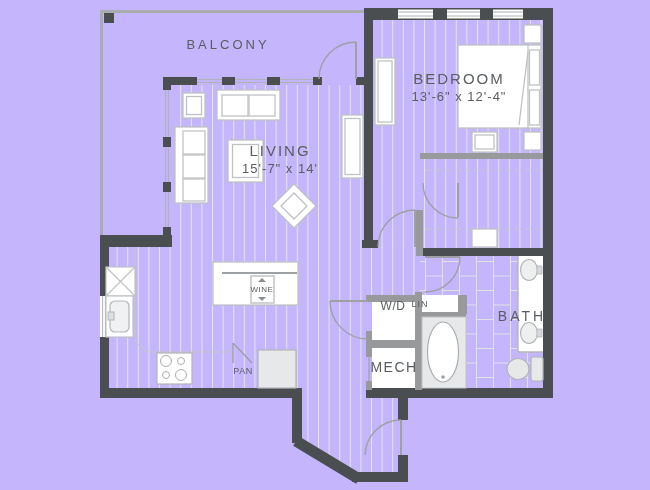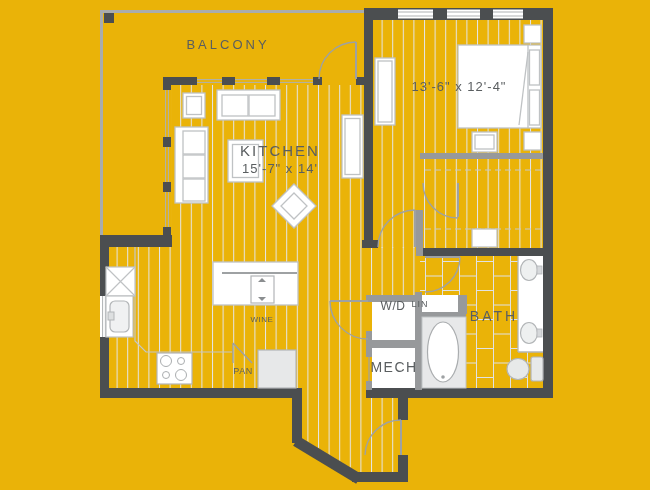--- a/index.html
+++ b/index.html
@@ -1,26 +1,26 @@
 <!DOCTYPE html>
 <html><head>
 <meta charset="utf-8">
 <style>
   html,body{margin:0;padding:0;background:#ffffff;}
-  .stage{position:relative;width:650px;height:490px;background:#eab308;overflow:hidden;
+  .stage{position:relative;width:650px;height:490px;background:#c4b5fd;overflow:hidden;
          font-family:"Liberation Sans",sans-serif;}
   .stage svg{position:absolute;left:0;top:0;}
   .label{position:absolute;transform:translate(-50%,-50%);color:#5a5e60;white-space:nowrap;
          text-align:center;letter-spacing:2px;line-height:1.25;}
   .lab-room{font-size:15px;}
   .lab-dim{font-size:13px;letter-spacing:1px;}
   .lab-balcony{font-size:13px;letter-spacing:3px;}
   .lab-kitchen{font-size:15px;letter-spacing:3px;}
   .lab-closet{font-size:12px;letter-spacing:1.5px;}
-  .lab-bath{font-size:14px;letter-spacing:3px;}
+  .lab-bath{font-size:14px;letter-spacing:3px;margin-left:28px;}
   .lab-wd{font-size:12px;letter-spacing:0.5px;}
   .lab-mech{font-size:14px;letter-spacing:1.5px;}
   .lab-lin{font-size:9px;letter-spacing:1px;}
   .lab-wine{font-size:8px;letter-spacing:0.5px;}
   .lab-pan{font-size:9px;letter-spacing:0.5px;text-align:right;}
 </style>
 </head>
 <body>
 
 <div class="stage">
@@ -251,28 +251,29 @@
     <g>
           <path d="M401,420 V455" stroke-width="2"></path>
           <path d="M365,455 A36,36 0 0 1 401,420"></path>
         </g>
   </g>
 </svg>
 
   <div class="label lab-balcony" style="left:228px;top:45px;">BALCONY</div>
 
   <div class="label" style="left:280px;top:159px;">
-    <div class="lab-room">KITCHEN</div>
+    <div class="lab-room">LIVING</div>
     <div class="lab-dim">15'-7" x 14'</div>
   </div>
 
   <div class="label" style="left:459px;top:87px;">
+    <div class="lab-room">BEDROOM</div>
     <div class="lab-dim">13'-6" x 12'-4"</div>
   </div>
 
 
   <div class="label lab-bath" style="left:494px;top:317px;">BATH</div>
   <div class="label lab-wd" style="left:393px;top:306px;">W/D</div>
   <div class="label lab-mech" style="left:394px;top:368px;">MECH</div>
   <div class="label lab-lin" style="left:420px;top:305px;">LIN</div>
-  <div class="label lab-wine" style="left:262px;top:290px;margin-top:30px;">WINE</div>
+  <div class="label lab-wine" style="left:262px;top:290px;">WINE</div>
   <div class="label lab-pan" style="left:243px;top:372px;">PAN</div>
 </div>
 
 </body></html>

